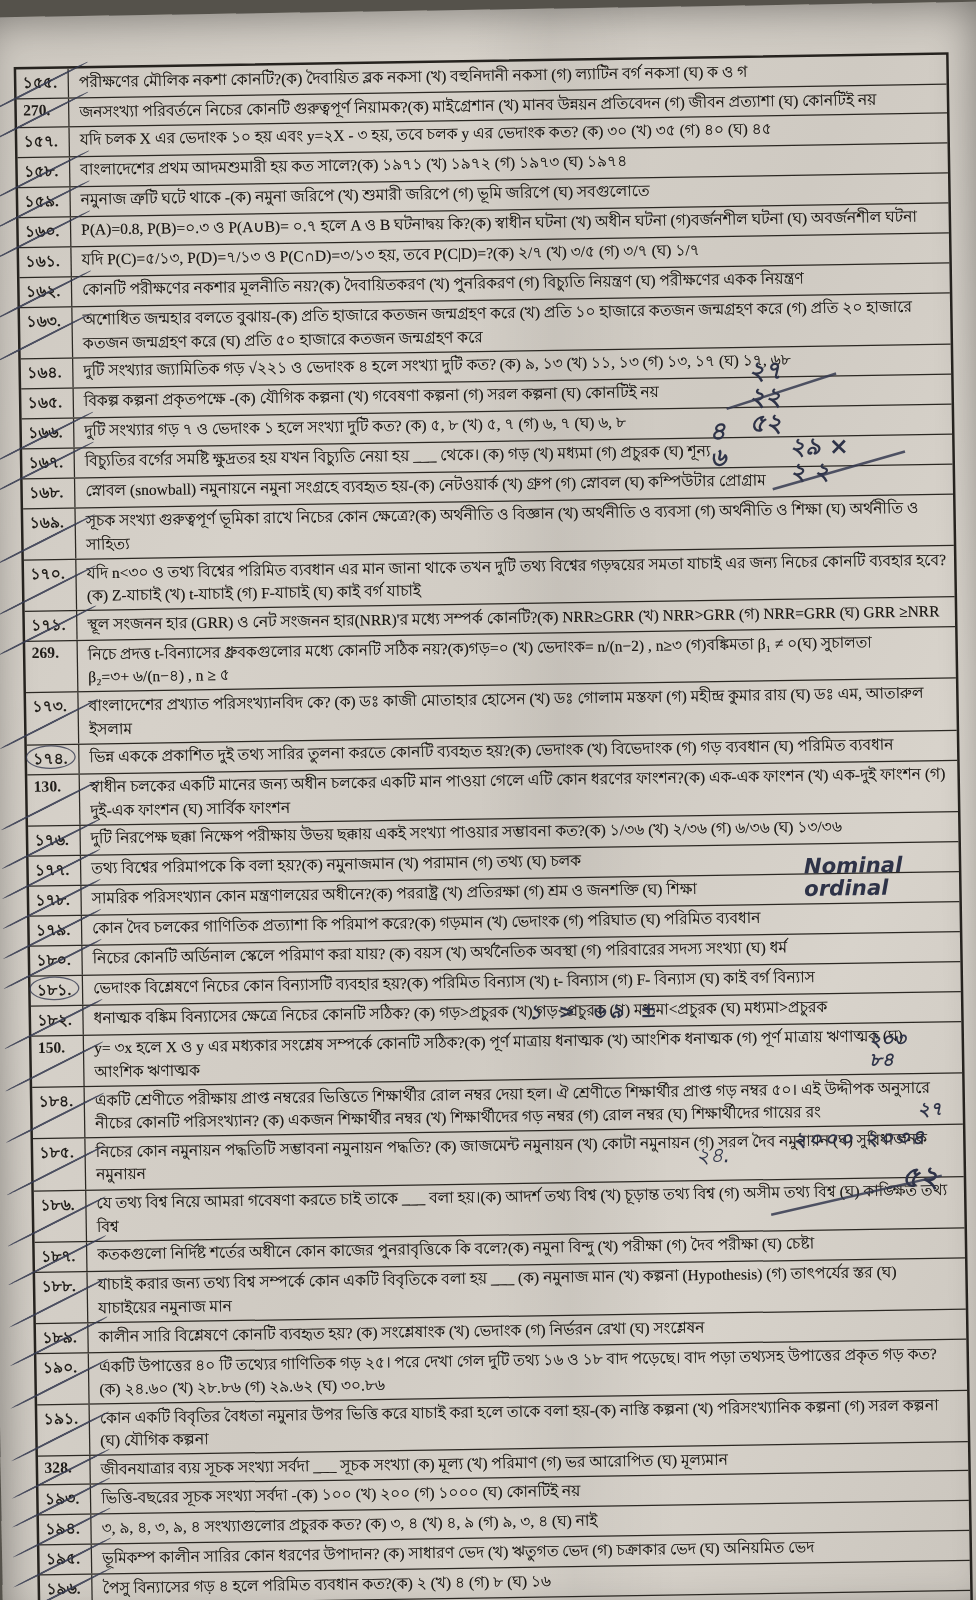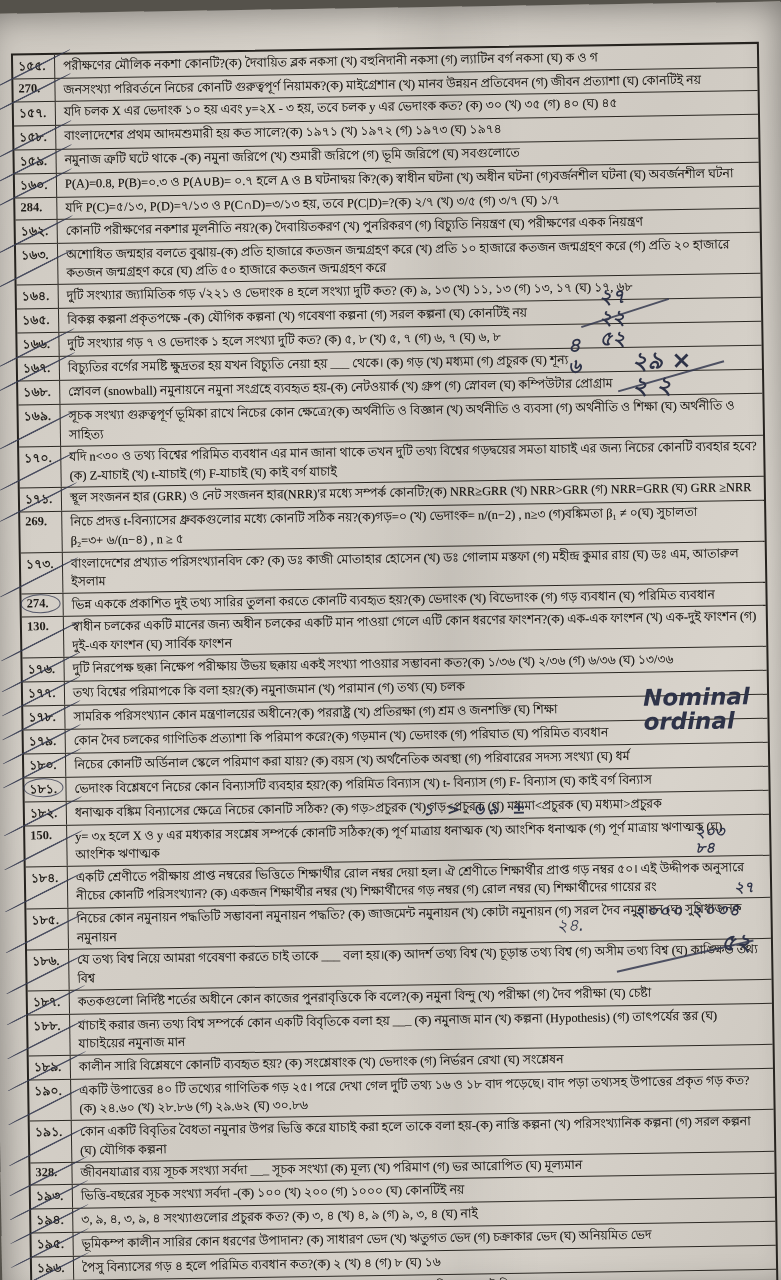--- a/index.html
+++ b/index.html
@@ -53,22 +53,22 @@
     border:1.8px solid #353a50;border-radius:50%;opacity:.8;pointer-events:none;
   }
   .ann{
     position:absolute;color:#2e3348;
     font-family:"DejaVu Sans",sans-serif;font-style:italic;
     white-space:pre-line;line-height:1.05;pointer-events:none;
   }
   .strikeline{position:absolute;height:0;border-top:2px solid #353a50;opacity:.85;pointer-events:none;}
   #ann-frac1{left:612px;top:282px;font-size:20px;font-weight:bold;}
   #ann-frac2{left:580px;top:330px;font-size:20px;font-weight:bold;}
-  #ann-frac3{left:644px;top:345px;font-size:24px;font-weight:bold;}
-  #ann-nominal{left:650px;top:682px;font-size:23px;font-weight:bold;}
+  #ann-frac3{left:644px;top:345px;font-size:19px;font-weight:bold;}
+  #ann-nominal{left:650px;top:682px;font-size:17px;font-weight:bold;}
   #ann-scr183{left:428px;top:795px;font-size:16px;font-weight:bold;letter-spacing:4px;}
   #ann-scr186{left:700px;top:822px;font-size:15px;font-weight:bold;}
   #ann-n187{left:738px;top:878px;font-size:15px;font-weight:bold;}
   #ann-m188a{left:560px;top:912px;font-size:17px;font-weight:normal;}
   #ann-m188b{left:638px;top:900px;font-size:16px;font-weight:bold;letter-spacing:2px;}
   #ann-big52{left:724px;top:928px;font-size:23px;font-weight:bold;}
   #line-frac1{left:592px;top:308px;width:92px;transform:rotate(-17deg);}
   #line-frac3{left:628px;top:372px;width:110px;transform:rotate(-15deg);}
   #line-big52{left:618px;top:952px;width:140px;transform:rotate(-12deg);border-top-width:2.4px;}
 </style>
@@ -97,21 +97,21 @@
         </div>
         <div class="row">
           <div class="num slash">১৫৯.</div>
           <div class="qtext">নমুনাজ ত্রুটি ঘটে থাকে -(ক) নমুনা জরিপে (খ) শুমারী জরিপে (গ) ভূমি জরিপে (ঘ) সবগুলোতে</div>
         </div>
         <div class="row">
           <div class="num slash">১৬০.</div>
           <div class="qtext">P(A)=0.8, P(B)=০.৩ ও P(A∪B)= ০.৭ হলে A ও B ঘটনাদ্বয় কি?(ক) স্বাধীন ঘটনা (খ) অধীন ঘটনা (গ)বর্জনশীল ঘটনা (ঘ) অবর্জনশীল ঘটনা</div>
         </div>
         <div class="row">
-          <div class="num">284.</div>
+          <div class="num">১৬১.</div>
           <div class="qtext">যদি P(C)=৫/১৩, P(D)=৭/১৩ ও P(C∩D)=৩/১৩ হয়, তবে P(C|D)=?(ক) ২/৭ (খ) ৩/৫ (গ) ৩/৭ (ঘ) ১/৭</div>
         </div>
         <div class="row">
           <div class="num slash">১৬২.</div>
           <div class="qtext">কোনটি পরীক্ষণের নকশার মূলনীতি নয়?(ক) দৈবায়িতকরণ (খ) পুনরিকরণ (গ) বিচ্যুতি নিয়ন্ত্রণ (ঘ) পরীক্ষণের একক নিয়ন্ত্রণ</div>
         </div>
         <div class="row">
           <div class="num slash">১৬৩.</div>
           <div class="qtext">অশোধিত জন্মহার বলতে বুঝায়-(ক) প্রতি হাজারে কতজন জন্মগ্রহণ করে (খ) প্রতি ১০ হাজারে কতজন জন্মগ্রহণ করে (গ) প্রতি ২০ হাজারে কতজন জন্মগ্রহণ করে (ঘ) প্রতি ৫০ হাজারে কতজন জন্মগ্রহণ করে</div>
         </div>
@@ -150,21 +150,21 @@
         <div class="row">
           <div class="num">269.</div>
           <div class="qtext">নিচে প্রদত্ত t-বিন্যাসের ধ্রুবকগুলোর মধ্যে কোনটি সঠিক নয়?(ক)গড়=০ (খ) ভেদাংক= n/(n−2) , n≥৩ (গ)বঙ্কিমতা β₁ ≠ ০(ঘ) সুচালতা
 β₂=৩+ ৬/(n−৪) , n ≥ ৫</div>
         </div>
         <div class="row">
           <div class="num slash">১৭৩.</div>
           <div class="qtext">বাংলাদেশের প্রখ্যাত পরিসংখ্যানবিদ কে? (ক) ডঃ কাজী মোতাহার হোসেন (খ) ডঃ গোলাম মস্তফা (গ) মহীন্দ্র কুমার রায় (ঘ) ডঃ এম, আতারুল ইসলাম</div>
         </div>
         <div class="row">
-          <div class="num circle">274.</div>
+          <div class="num circle">১৭৪.</div>
           <div class="qtext">ভিন্ন এককে প্রকাশিত দুই তথ্য সারির তুলনা করতে কোনটি ব্যবহৃত হয়?(ক) ভেদাংক (খ) বিভেদাংক (গ) গড় ব্যবধান (ঘ) পরিমিত ব্যবধান</div>
         </div>
         <div class="row">
           <div class="num slash">130.</div>
           <div class="qtext">স্বাধীন চলকের একটি মানের জন্য অধীন চলকের একটি মান পাওয়া গেলে এটি কোন ধরণের ফাংশন?(ক) এক-এক ফাংশন  (খ) এক-দুই ফাংশন (গ) দুই-এক ফাংশন (ঘ) সার্বিক ফাংশন</div>
         </div>
         <div class="row">
           <div class="num slash">১৭৬.</div>
           <div class="qtext">দুটি নিরপেক্ষ ছক্কা নিক্ষেপ পরীক্ষায় উভয় ছক্কায় একই সংখ্যা পাওয়ার সম্ভাবনা কত?(ক) ১/৩৬ (খ) ২/৩৬ (গ) ৬/৩৬ (ঘ) ১৩/৩৬</div>
         </div>

